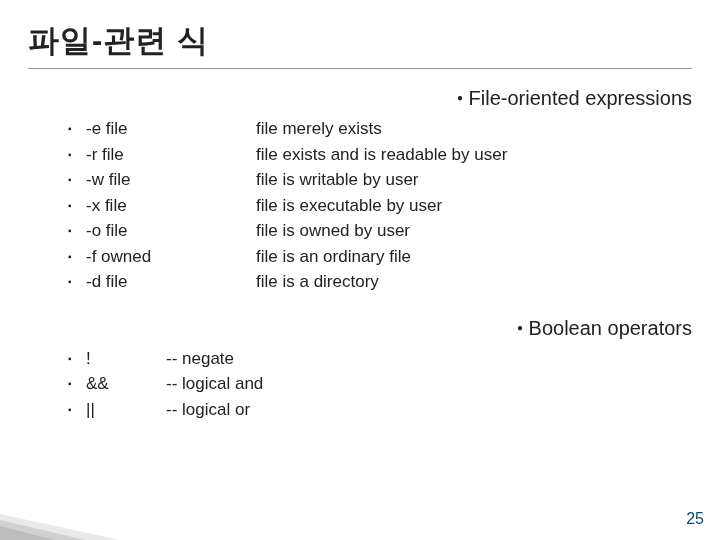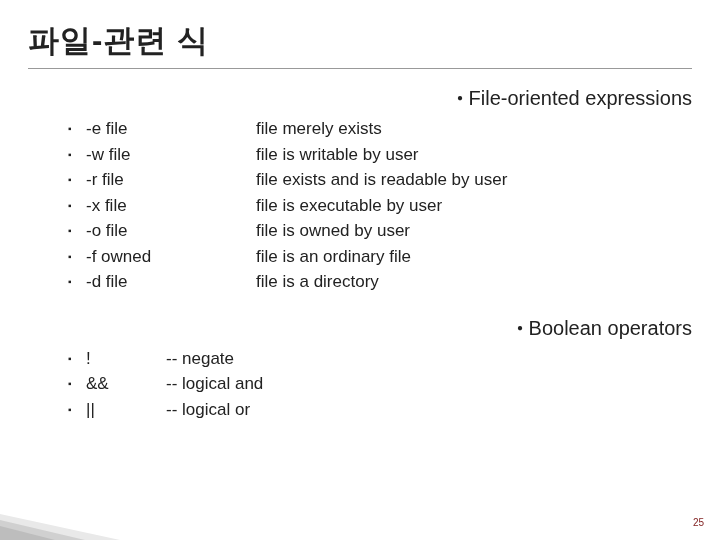--- a/index.html
+++ b/index.html
@@ -10,21 +10,21 @@
   .section { margin-bottom: 22px; padding-left: 6px; }
   .sect-head { font-size: 20px; margin-bottom: 6px; text-align: right; }
   .bullet-disc::before { content: "\25CF"; font-size: 10px; display: inline-block; width: 18px; vertical-align: middle; position: relative; top: -2px; }
   .items { padding-left: 34px; }
   .item-row { display: flex; font-size: 17px; line-height: 1.5; }
   .bullet-sq { width: 18px; flex: 0 0 18px; }
   .bullet-sq::before { content: "\25AA"; font-size: 10px; display: inline-block; position: relative; top: -2px; }
   .col-left { flex: 0 0 170px; white-space: pre; }
   .col-left-narrow { flex: 0 0 80px; white-space: pre; }
   .col-right { flex: 1 1 auto; }
-  .page-num { position: absolute; right: 16px; bottom: 12px; font-size: 10px; color: #7f1d1d; }
+  .page-num { position: absolute; right: 16px; bottom: 12px; font-size: 16px; color: #0c4a6e; }
   .wedge { position: absolute; left: 0; bottom: 0; width: 120px; height: 34px; pointer-events: none; }
 </style>
 </head>
 <body>
 
 <div class="slide">
 
   <h1 class="title">파일-관련 식</h1>
   <hr class="rule">
 
@@ -33,27 +33,27 @@
       <span>File-oriented expressions</span>
     </div>
     <div class="items">
       <div class="item-row">
           <span class="bullet-sq"></span>
           <span class="col-left">-e file</span>
           <span class="col-right">file merely exists</span>
         </div>
       <div class="item-row">
           <span class="bullet-sq"></span>
-          <span class="col-left">-w file</span>
-          <span class="col-right">file is writable by user</span>
+          <span class="col-left">-r file</span>
+          <span class="col-right">file exists and is readable by user</span>
         </div>
       <div class="item-row">
           <span class="bullet-sq"></span>
-          <span class="col-left">-r file</span>
-          <span class="col-right">file exists and is readable by user</span>
+          <span class="col-left">-w file</span>
+          <span class="col-right">file is writable by user</span>
         </div>
       <div class="item-row">
           <span class="bullet-sq"></span>
           <span class="col-left">-x file</span>
           <span class="col-right">file is executable by user</span>
         </div>
       <div class="item-row">
           <span class="bullet-sq"></span>
           <span class="col-left">-o file</span>
           <span class="col-right">file is owned by user</span>

